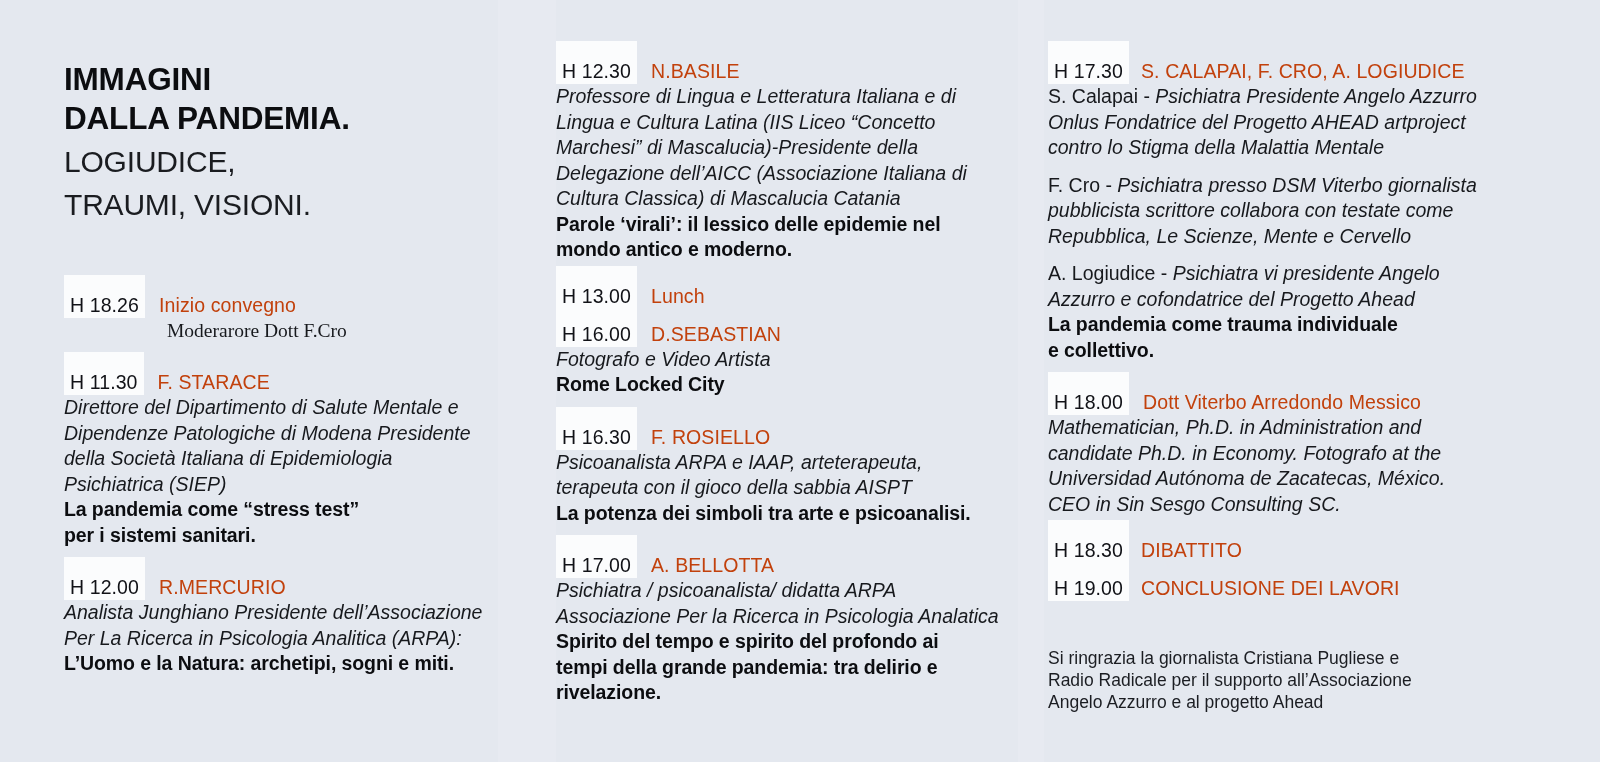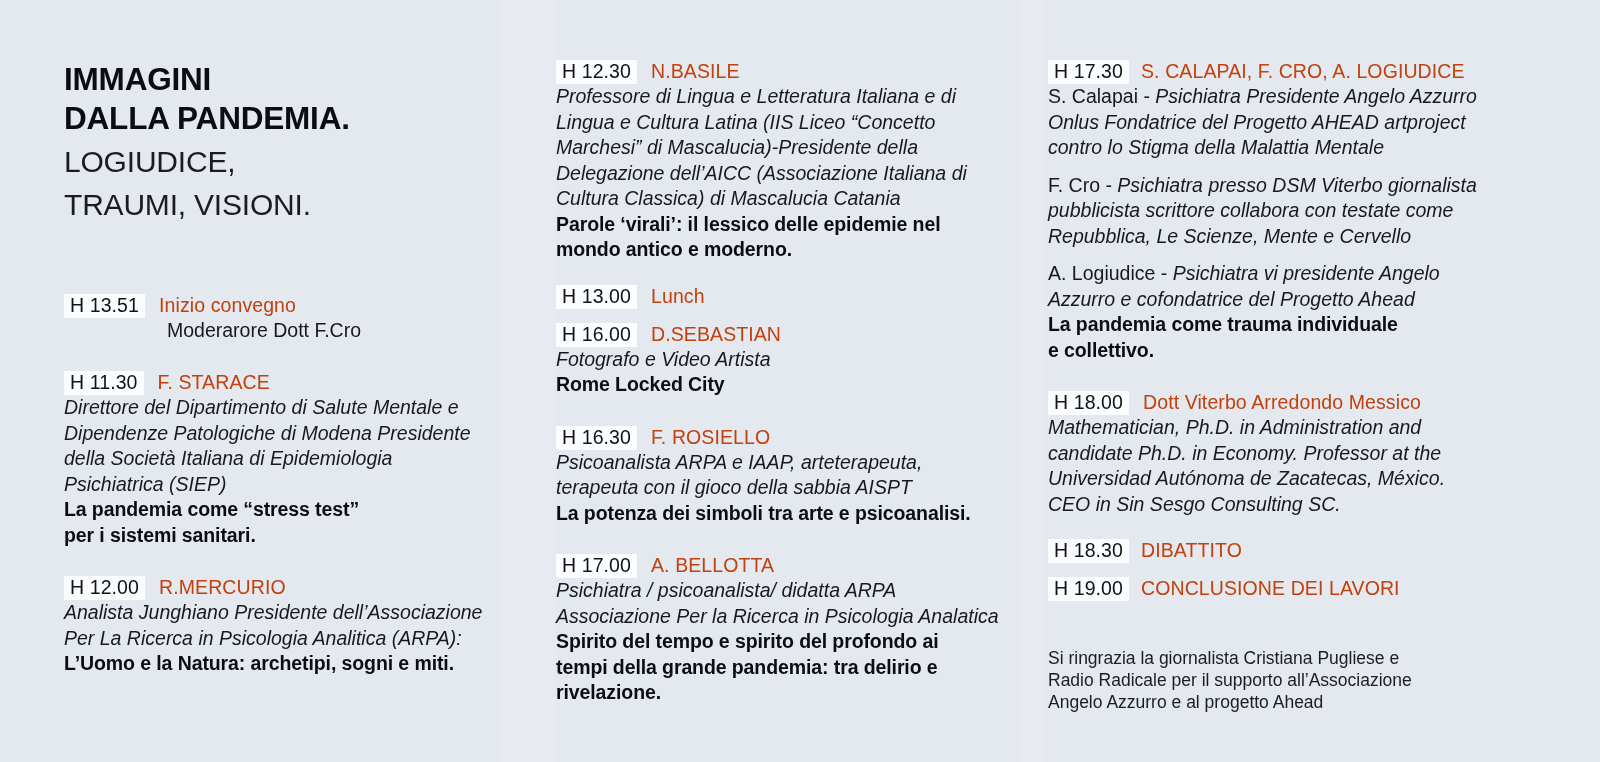--- a/index.html
+++ b/index.html
@@ -42,21 +42,21 @@
 
   
   .item{margin-bottom:0;}
   .head{
     font-size:19.5px;
     line-height:26px;
     white-space:nowrap;
   }
   .time{
     background:#fbfcfd;
-    padding:0 6px 2px 6px;
+    padding:19px 6px 2px 6px;
     font-size:19.5px;
     font-weight:400;
     letter-spacing:0.1px;
     color:#111217;
   }
   .head-label{
     margin-left:14px;
     font-size:19.5px;
     letter-spacing:0.1px;
     color:#c2410c;
@@ -104,23 +104,23 @@
     <div class="title-strong">IMMAGINI</div>
     <div class="title-strong">DALLA PANDEMIA.</div>
     <div class="title-light">LOGIUDICE,</div>
     <div class="title-light">TRAUMI, VISIONI.</div>
   </div>
 
   <div class="col col1" style="top:292px;">
 
     <div class="item">
       <div class="head">
-        <span class="time">H 13.51</span><span class="head-label">Inizio convegno</span>
-      </div>
-      <div class="sub-line" style="padding-left:103px;"><span>Moderarore Dott F.Cro</span></div>
+        <span class="time">H 18.26</span><span class="head-label">Inizio convegno</span>
+      </div>
+      <div class="sub-line" style="padding-left:103px;font-family:Liberation Serif, serif;"><span>Moderarore Dott F.Cro</span></div>
     </div>
 
     <div class="gap-lg"></div>
 
     <div class="item">
       <div class="head">
         <span class="time">H 11.30</span><span class="head-label">F. STARACE</span>
       </div>
       <div class="desc">
         <div>Direttore del Dipartimento di Salute Mentale e</div>
@@ -261,21 +261,21 @@
     </div>
 
     <div class="gap-lg"></div>
 
     <div class="item">
       <div class="head">
         <span class="time">H 18.00</span><span class="head-label">Dott Viterbo Arredondo Messico</span>
       </div>
       <div class="desc">
         <div>Mathematician, Ph.D. in Administration and</div>
-        <div>candidate Ph.D. in Economy. Professor at the</div>
+        <div>candidate Ph.D. in Economy. Fotografo at the</div>
         <div>Universidad Autónoma de Zacatecas, México.</div>
         <div>CEO in Sin Sesgo Consulting SC.</div>
       </div>
     </div>
 
     <div class="gap-md"></div>
 
     <div class="item">
       <div class="head">
         <span class="time">H 18.30</span><span class="head-label tight">DIBATTITO</span>

